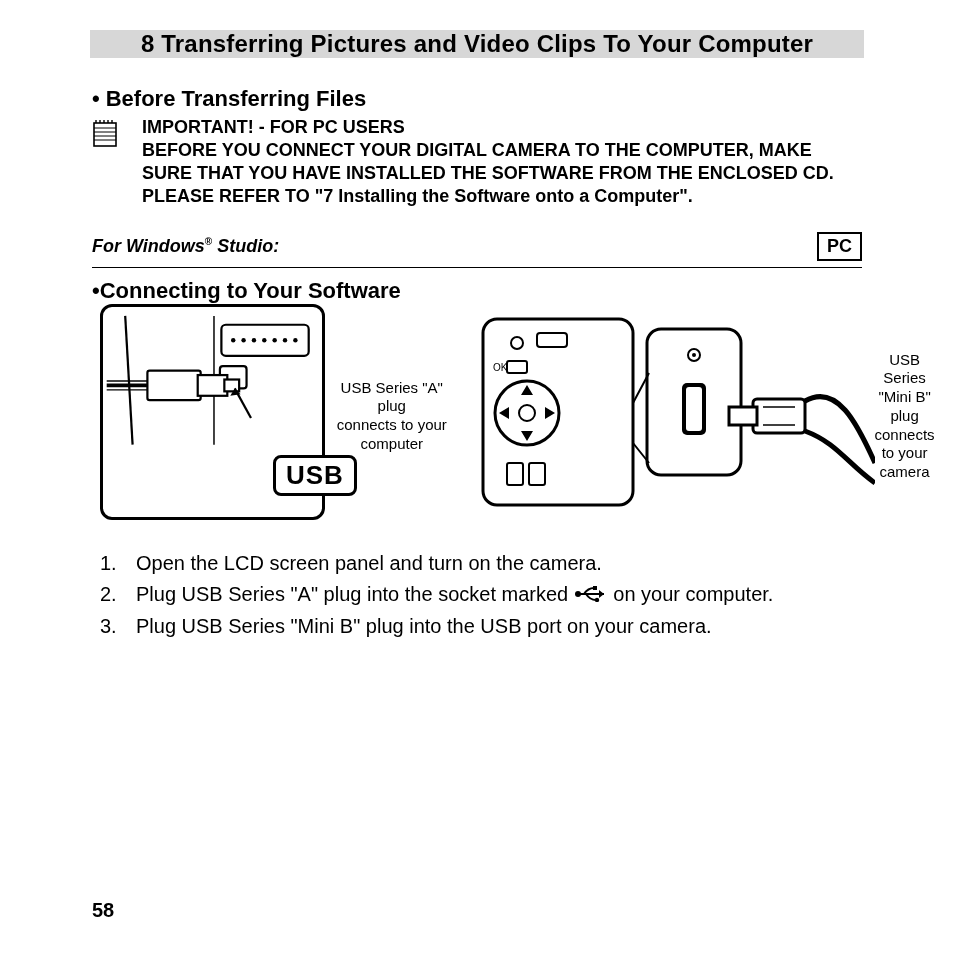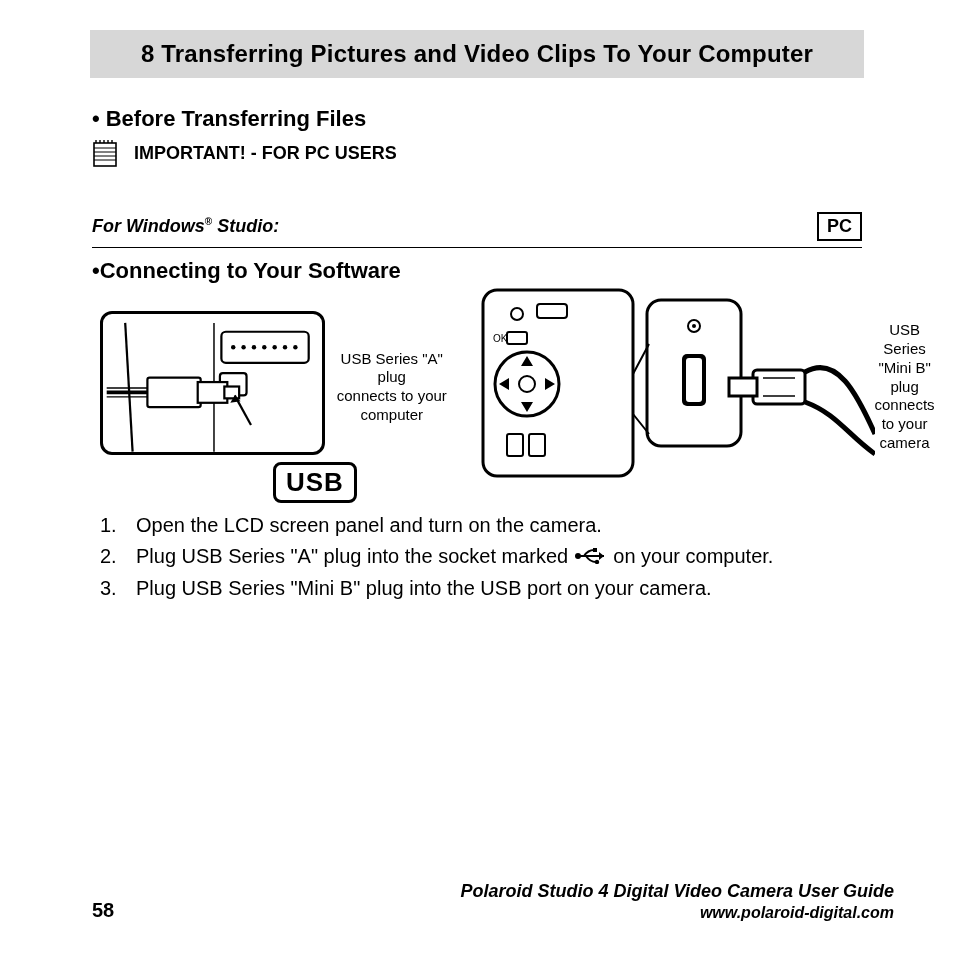--- a/index.html
+++ b/index.html
@@ -2,42 +2,42 @@
 <html><head>
 <meta charset="utf-8">
 <style>
   * { box-sizing: border-box; margin: 0; padding: 0; }
   html, body { width: 954px; height: 954px; background: #fff; font-family: Arial, Helvetica, sans-serif; color: #000; }
   .page { width: 954px; height: 954px; position: relative; padding: 30px 60px 30px 60px; }
   .chapter-title {
     background: #d7d7d7;
     font-size: 24px;
     font-weight: bold;
-    padding: 10px 12px;
+    padding: 0 12px;
     margin: 0 30px 28px 30px;
     text-align: center;
     letter-spacing: 0.2px;
   }
   .section { margin-left: 32px; margin-right: 32px; }
   .sect-h { font-size: 22px; font-weight: bold; margin-bottom: 4px; margin-top: 21px; }
   .sect-h .bullet { margin-right: 6px; }
-  .important-block { display: flex; align-items: center; gap: 16px; margin-bottom: 40px; }
+  .important-block { display: flex; align-items: flex-start; gap: 24px; margin-bottom: 24px; }
   .notes-icon { flex: 0 0 auto; margin-top: 2px; }
   .imp-text { font-size: 18px; font-weight: bold; line-height: 1.28; }
   .windows-row { display: flex; align-items: center; justify-content: space-between; margin: 8px 0 6px 0; }
   .win-label { font-style: italic; font-weight: bold; font-size: 18px; }
   .win-label sup { font-size: 10px; font-style: normal; }
   .pc-badge { border: 2px solid #000; font-weight: bold; font-size: 18px; padding: 2px 8px; }
   .hr { border: none; border-top: 1px solid #000; margin: 4px 0 10px 0; }
   .connect-h { font-size: 22px; font-weight: bold; margin-top: 10px; }
   .connect-sub { font-size: 20px; margin-top: 2px; margin-bottom: 16px; }
   .figures { display: flex; gap: 18px; justify-content: flex-start; margin-left: 8px; margin-bottom: 28px; }
   .fig { display: flex; flex-direction: row; align-items: center; }
   .fig-box { border: 3px solid #000; border-radius: 12px; background: #fff; position: relative; }
-  .fig-a { width: 296px; height: 144px; }
+  .fig-a { width: 296px; height: 216px; }
   .fig-b { width: 398px; height: 198px; border-radius: 0; border: none; }
   .caption { font-size: 15px; text-align: center; margin-top: 8px; line-height: 1.25; }
   .steps { margin-left: 8px; font-size: 20px; line-height: 1.55; }
   .steps .row { display: flex; gap: 14px; }
   .steps .num { width: 22px; flex: 0 0 auto; }
   .usb-inline { display:inline-block; vertical-align: middle; }
   .footer { position: absolute; bottom: 32px; left: 60px; right: 60px; display: flex; align-items: flex-end; justify-content: space-between; }
   .pg-num { font-weight: bold; font-size: 20px; margin-left: 32px; }
   .guide { text-align: right; }
   .guide-title { font-style: italic; font-weight: bold; font-size: 18px; }
@@ -68,20 +68,21 @@
           <rect x="2" y="5" width="22" height="23" fill="none" stroke="#000" stroke-width="1.6"></rect>
           <line x1="2" y1="10" x2="24" y2="10" stroke="#000" stroke-width="1"></line>
           <line x1="2" y1="14" x2="24" y2="14" stroke="#000" stroke-width="1"></line>
           <line x1="2" y1="18" x2="24" y2="18" stroke="#000" stroke-width="1"></line>
           <line x1="2" y1="22" x2="24" y2="22" stroke="#000" stroke-width="1"></line>
           <path d="M4 5 v-3 M8 5 v-3 M12 5 v-3 M16 5 v-3 M20 5 v-3" stroke="#000" stroke-width="1.4"></path>
         </svg>
       </span>
       <div class="imp-text">
         <div>IMPORTANT! - FOR PC USERS</div>
+        <div>BEFORE YOU CONNECT YOUR DIGITAL CAMERA TO THE COMPUTER, MAKE SURE THAT YOU HAVE INSTALLED THE SOFTWARE FROM THE ENCLOSED CD. PLEASE REFER TO "7 Installing the Software onto a Computer".</div>
       </div>
     </div>
 
     <div class="windows-row">
       <div class="win-label">
         <span>For Windows</span><sup>®</sup><span> Studio:</span>
       </div>
       <div class="pc-badge">PC</div>
     </div>
     <hr class="hr">
@@ -192,19 +193,15 @@
       <div class="row">
         <span class="num">3.</span>
         <span>Plug USB Series "Mini B" plug into the USB port on your camera.</span>
       </div>
     </div>
 
   </div>
 
   <div class="footer">
     <div class="pg-num">58</div>
-    <div class="guide">
-      <div class="guide-title">Polaroid Studio 4 Digital Video Camera User Guide</div>
-      <div class="guide-url">www.polaroid-digital.com</div>
-    </div>
   </div>
 
 </div>
 
 </body></html>

